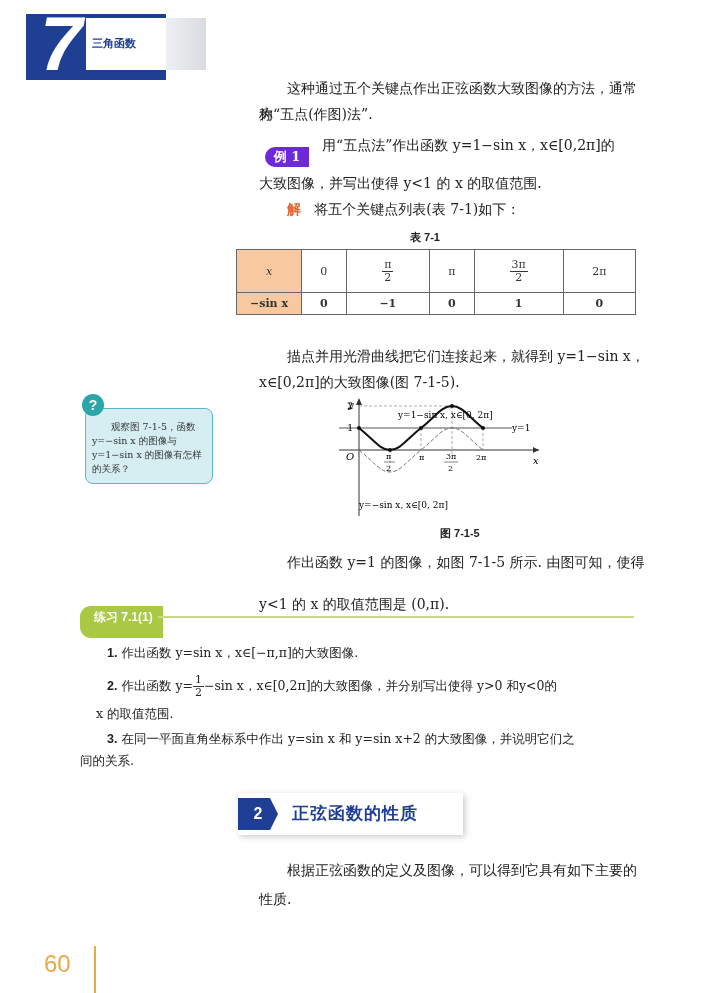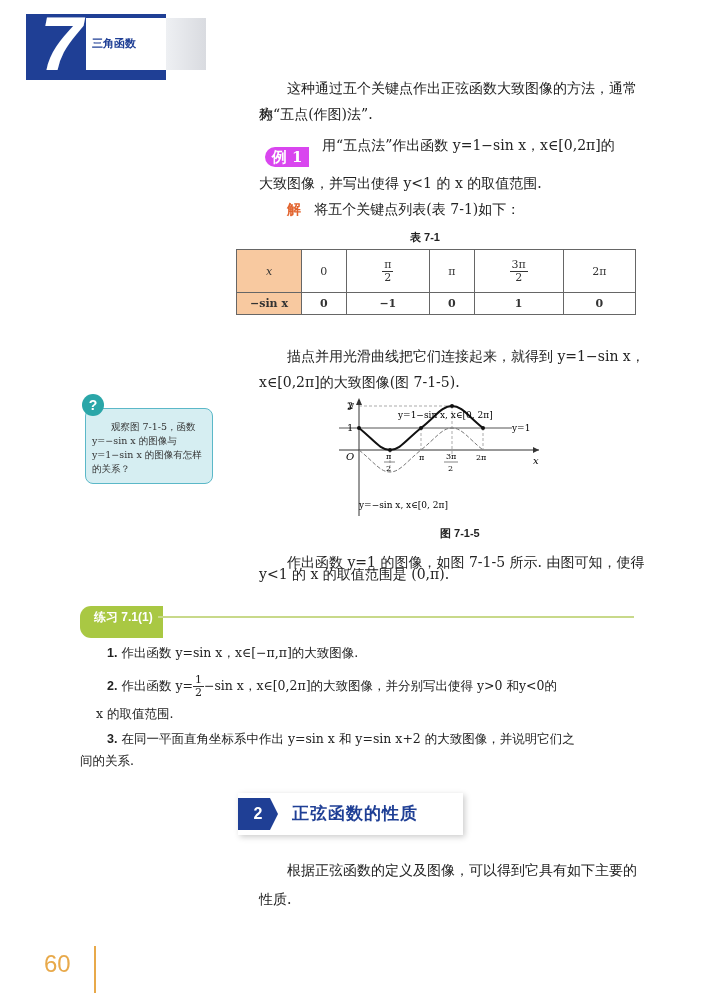--- a/index.html
+++ b/index.html
@@ -7,22 +7,22 @@
          font-family:"DejaVu Serif","Liberation Serif",serif; color:#222; }
   .abs { position:absolute; }
   
   .ch-blue { left:26px; top:14px; width:140px; height:66px; background:#1f3f95; }
   .ch-num { left:40px; top:4px; font-family:"Liberation Sans",sans-serif; font-weight:bold; font-style:italic;
             font-size:76px; color:#fff; line-height:80px; }
   .ch-white { left:86px; top:18px; width:80px; height:52px; background:#fff; }
   .ch-grey { left:166px; top:18px; width:40px; height:52px; background:linear-gradient(90deg,#eef0f3,#d9dbe0); }
   .ch-title { left:92px; top:36px; font-family:"Liberation Sans",sans-serif; font-weight:bold; font-size:11px; color:#1f3f95; }
   .p { font-size:14px; line-height:26px; }
-  .ex-badge { left:265px; top:147px; width:44px; height:20px; background:#d946ef; color:#fff; border-radius:10px 0 0 10px;
-              font-size:15px; line-height:20px; text-align:center; font-weight:bold; }
+  .ex-badge { left:265px; top:147px; width:44px; height:20px; background:#6d28d9; color:#fff; border-radius:10px 0 0 10px;
+              font-size:13px; line-height:20px; text-align:center; font-weight:bold; }
   .jie { color:#e2632d; font-weight:bold; }
   
   .tcap { left:410px; top:230px; font-size:11px; font-weight:bold; font-family:"Liberation Sans",sans-serif; }
   table { position:absolute; left:236px; top:249px; width:400px; border-collapse:collapse; font-size:11px; }
   td { border:1px solid #666; text-align:center; color:#333; }
   td.h { background:#f8c9a0; width:62px; }
   tr.r0 td { height:40px; }
   tr.r1 td, tr.r2 td { height:19px;font-weight:bold; }
   .frac { display:inline-block; vertical-align:middle; text-align:center; line-height:12px; }
   .frac .n { display:block; border-bottom:1px solid #333; padding:0 2px; }
@@ -139,21 +139,21 @@
   <line x1="110" y1="66" x2="124" y2="66" stroke="#333" stroke-width="0.6"></line>
   <text x="114" y="75" font-size="8" font-family="DejaVu Serif, serif">2</text>
   <text x="142" y="64" font-size="8" font-family="DejaVu Serif, serif">2π</text>
   <text x="64" y="22" font-size="9" font-family="DejaVu Serif, serif">y=1−sin x, x∈[0, 2π]</text>
   <text x="178" y="35" font-size="9" font-family="DejaVu Serif, serif">y=1</text>
   <text x="25" y="112" font-size="9" font-family="DejaVu Serif, serif">y=−sin x, x∈[0, 2π]</text>
 </svg>
 <div class="abs fig-cap">图 7-1-5</div>
 
 <div class="abs p" style="left:287px;top:549px;">作出函数 y=1 的图像，如图 7-1-5 所示. 由图可知，使得</div>
-<div class="abs p" style="left:259px;top:561px;">y&lt;1 的 x 的取值范围是 (0,π).</div>
+<div class="abs p" style="left:259px;top:591px;">y&lt;1 的 x 的取值范围是 (0,π).</div>
 
 <div class="abs prac-badge">练习 7.1(1)</div>
 <div class="abs prac-line"></div>
 
 <div class="abs q" style="left:107px;top:640px;">
   <b>1.</b> <span>作出函数 y=sin x，x∈[−π,π]的大致图像.</span>
 </div>
 <div class="abs q" style="left:107px;top:673px;">
   <b>2.</b> <span>作出函数 y=</span><span class="frac" style="font-size:11px;"><span class="n">1</span><span class="d">2</span></span><span>−sin x，x∈[0,2π]的大致图像，并分别写出使得 y&gt;0 和y&lt;0的</span>
 </div>

